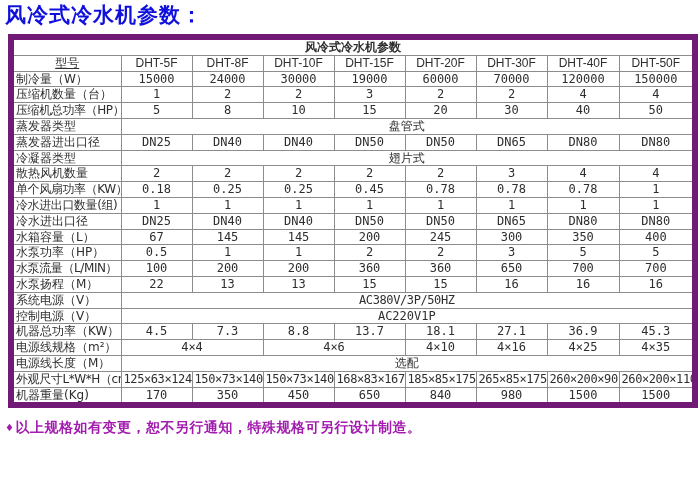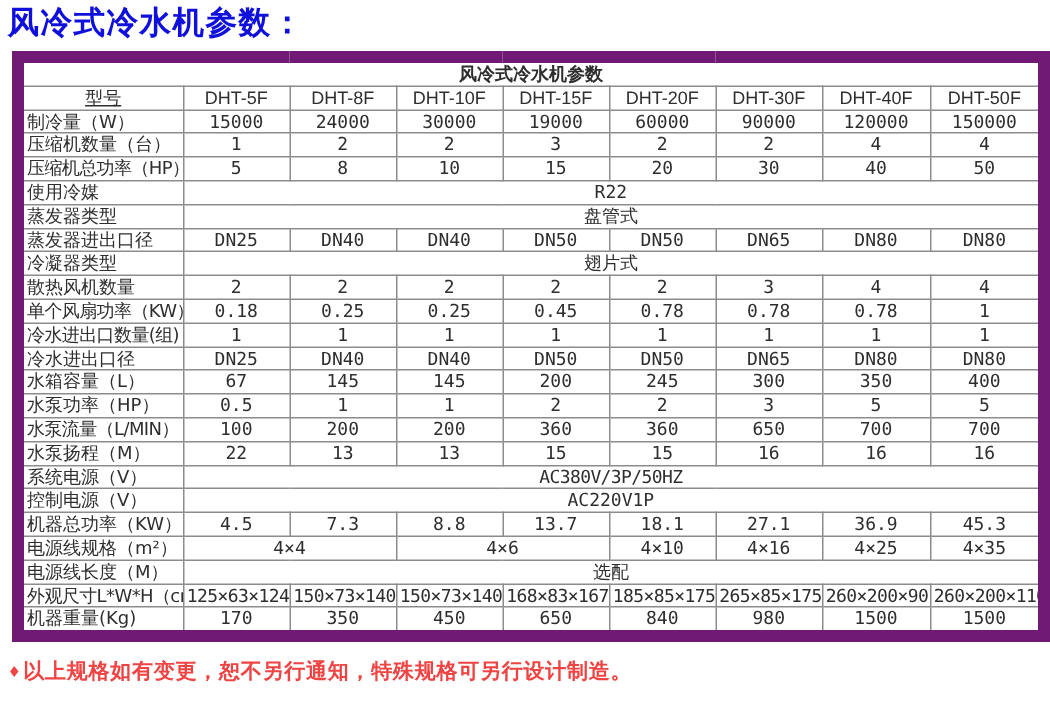--- a/index.html
+++ b/index.html
@@ -9,21 +9,21 @@
     color:#2e2e2e;overflow:hidden;
   }
   .page-title{
     margin:1px 0 5px 5px;
     font-size:21px;font-weight:bold;letter-spacing:1px;
     color:#1010dd;
   }
   table.spec{
     border-collapse:collapse;table-layout:fixed;
     margin-left:8px;width:684px;
-    border:8px solid #701a75;
+    border:6px solid #701a75;
   }
   table.spec th, table.spec td{
     border:1px solid #8c8c8c;
     height:14.8px;
     padding:0 2px;
     font-size:12px;line-height:1.05;
     color:#2e2e2e;
     overflow:hidden;white-space:nowrap;
   }
   th.table-title{
@@ -44,21 +44,21 @@
   td.val{
     text-align:center;
     font-family:"DejaVu Sans Mono",monospace;
     font-size:11.5px;color:#333;
   }
   td.tight{
     font-size:10px;letter-spacing:-0.4px;padding:0;
   }
   .footnote{
     margin:11px 0 0 5px;
-    font-size:14px;font-weight:bold;color:#ef4444;
+    font-size:14px;font-weight:bold;color:#a21caf;
     letter-spacing:0.5px;
   }
   .footnote .bullet{
     font-size:10px;margin-right:1px;vertical-align:1px;
   }
 </style>
 </head>
 <body>
 
 <div class="page">
@@ -94,21 +94,21 @@
           <td class="model">DHT-40F</td>
           <td class="model">DHT-50F</td>
         </tr>
         <tr>
           <td class="label">制冷量（W）</td>
           <td class="val">15000</td>
           <td class="val">24000</td>
           <td class="val">30000</td>
           <td class="val">19000</td>
           <td class="val">60000</td>
-          <td class="val">90000</td>
+          <td class="val">70000</td>
           <td class="val">120000</td>
           <td class="val">150000</td>
         </tr>
         <tr>
           <td class="label">压缩机数量（台）</td>
           <td class="val">1</td>
           <td class="val">2</td>
           <td class="val">2</td>
           <td class="val">3</td>
           <td class="val">2</td>
@@ -121,24 +121,20 @@
           <td class="val">5</td>
           <td class="val">8</td>
           <td class="val">10</td>
           <td class="val">15</td>
           <td class="val">20</td>
           <td class="val">30</td>
           <td class="val">40</td>
           <td class="val">50</td>
         </tr>
         <tr>
-          <td class="label">使用冷媒</td>
-          <td class="val" colspan="8">R22</td>
-        </tr>
-        <tr>
           <td class="label">蒸发器类型</td>
           <td class="val" colspan="8">盘管式</td>
         </tr>
         <tr>
           <td class="label">蒸发器进出口径</td>
           <td class="val">DN25</td>
           <td class="val">DN40</td>
           <td class="val">DN40</td>
           <td class="val">DN50</td>
           <td class="val">DN50</td>

